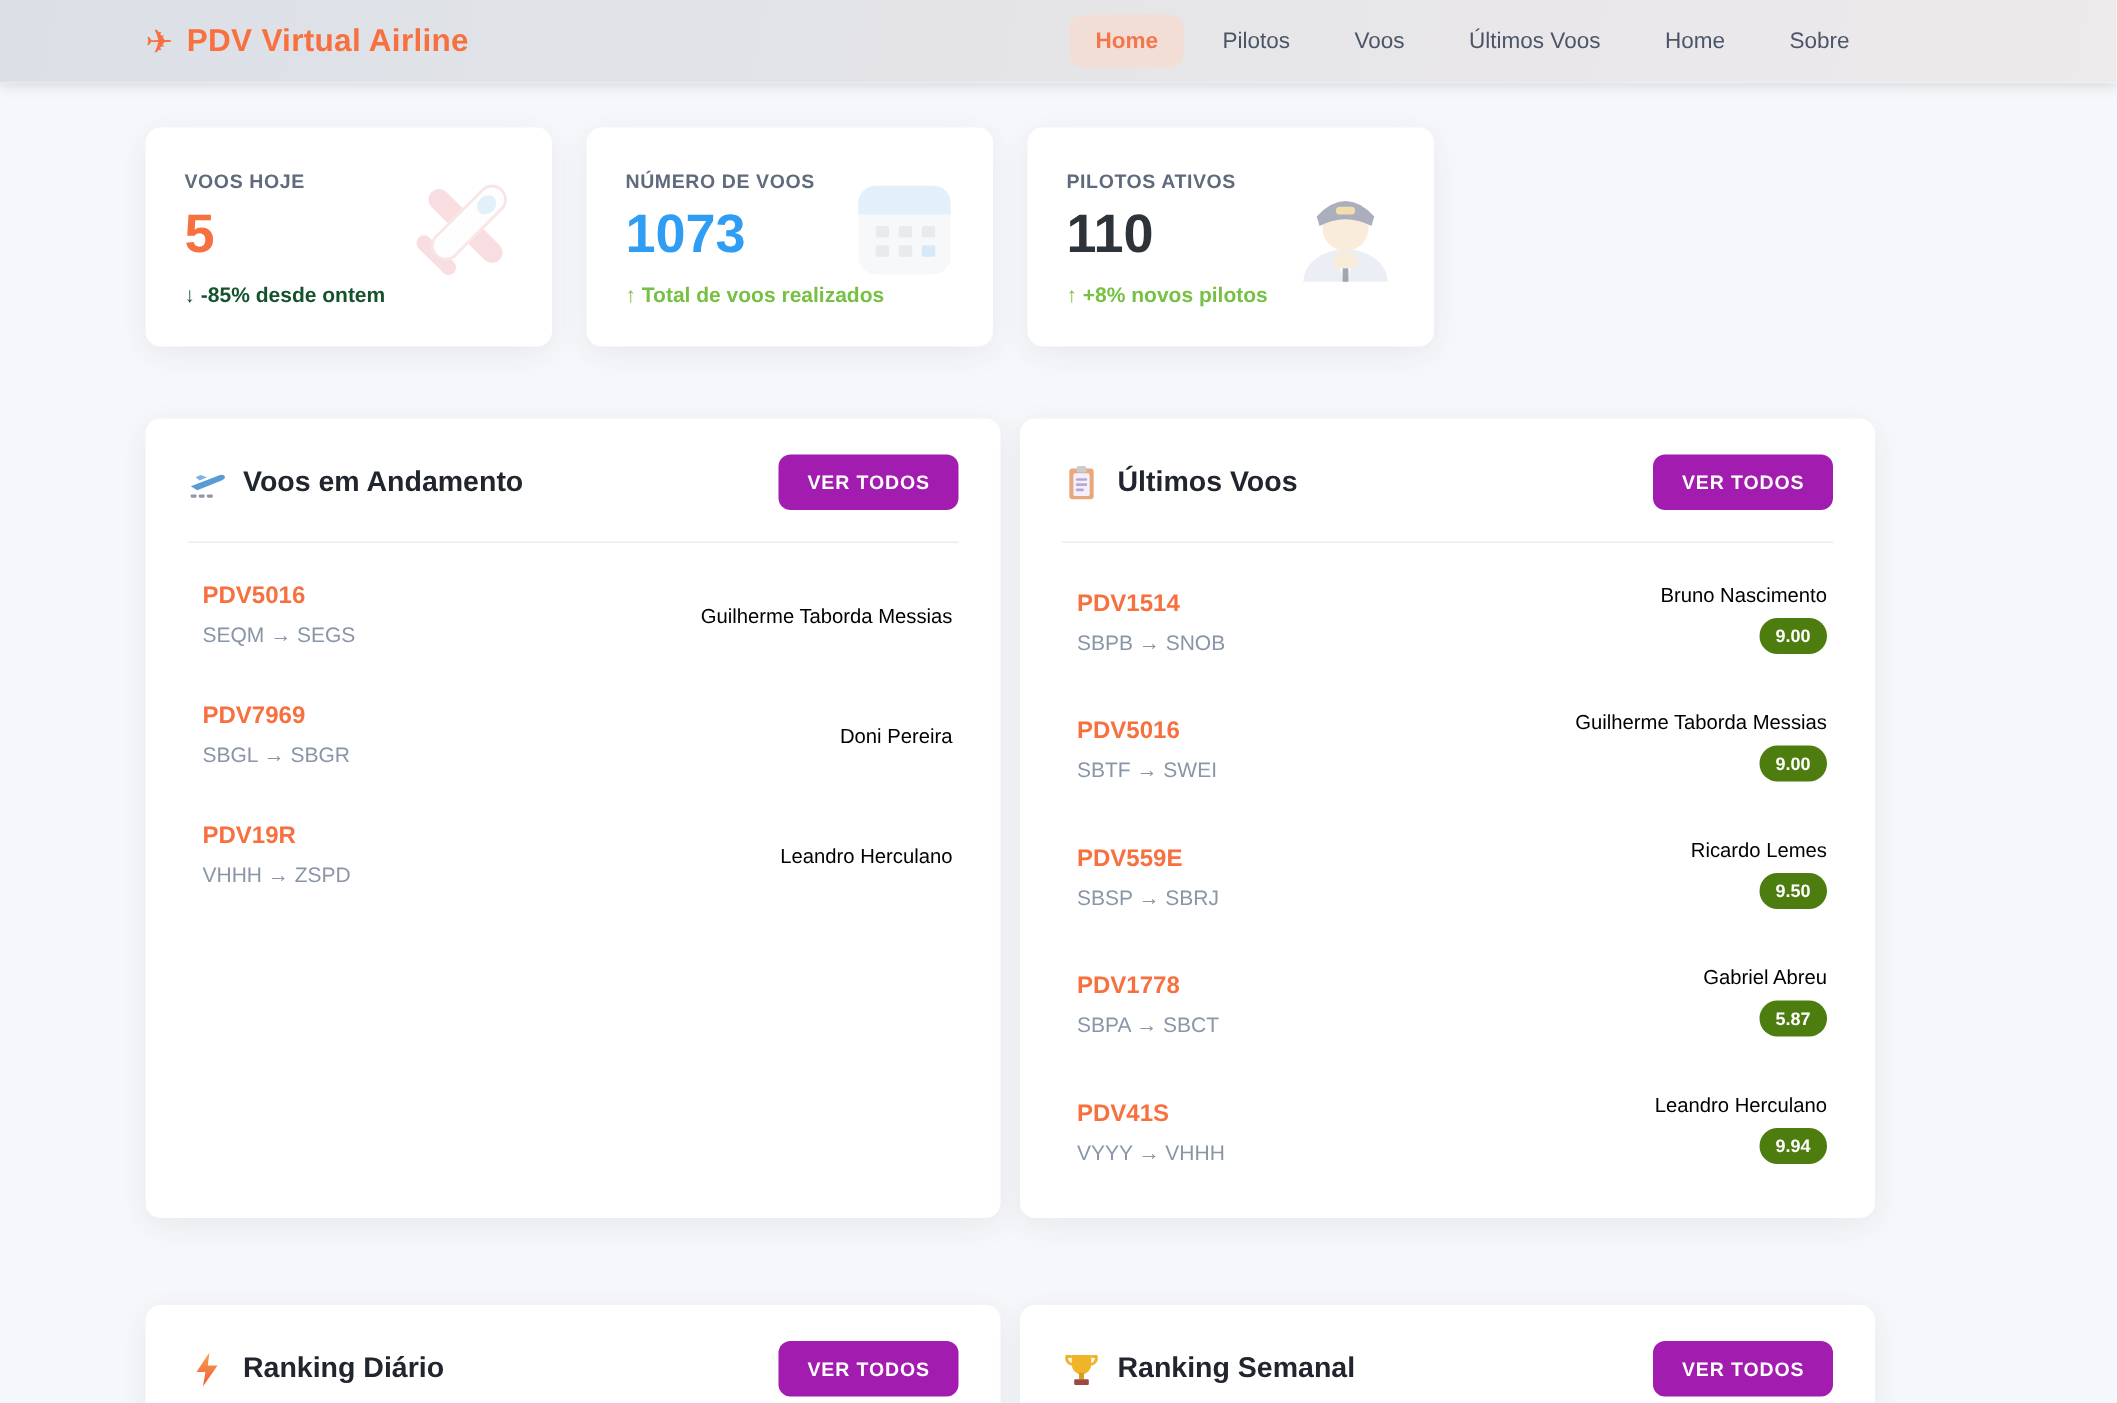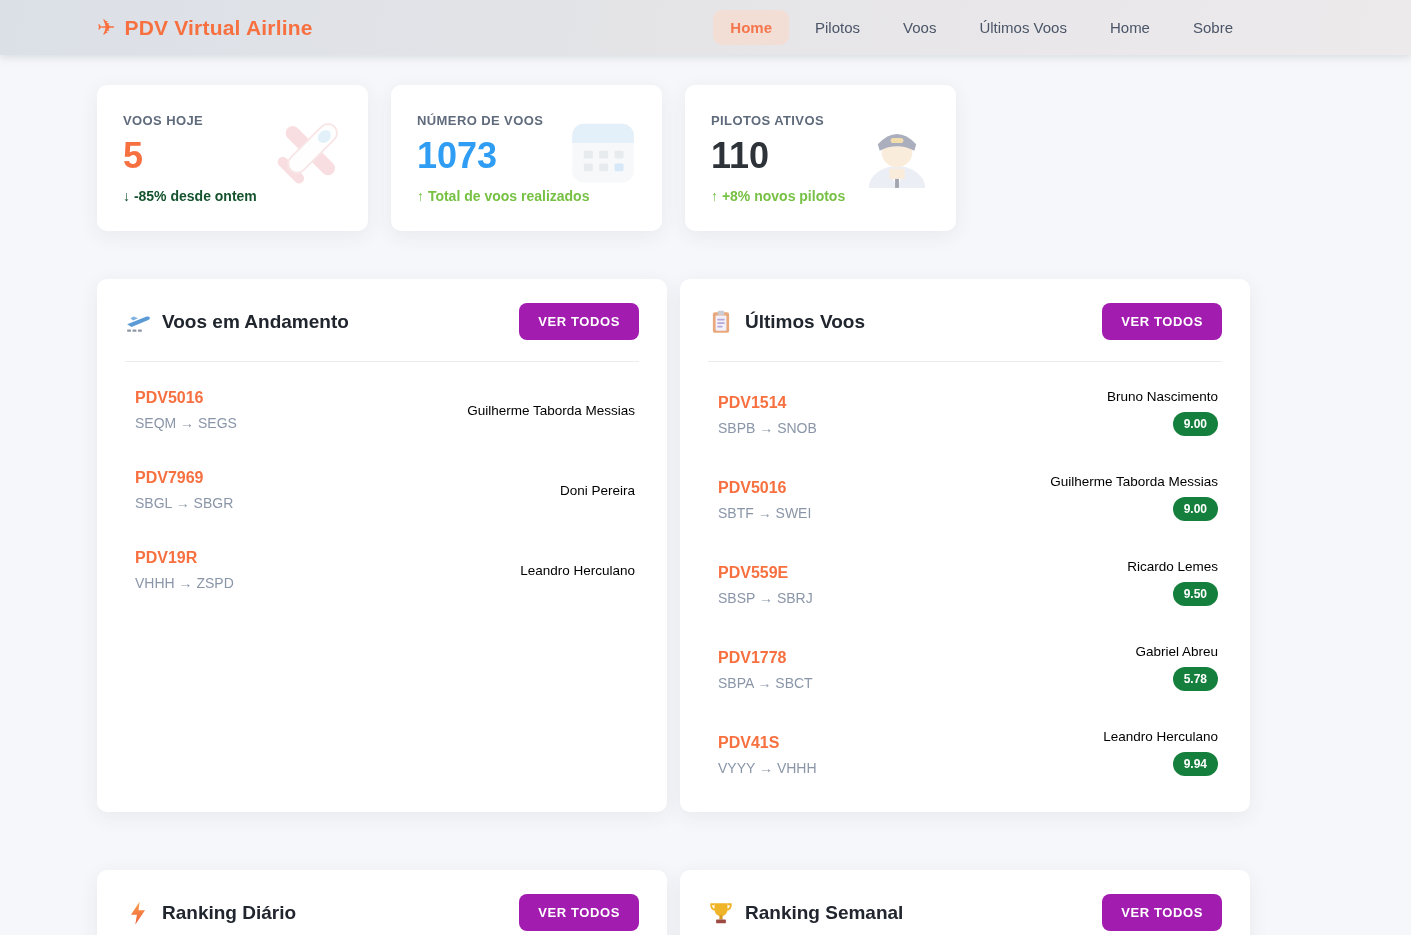--- a/index.html
+++ b/index.html
@@ -80,21 +80,21 @@
   .flight-item {
     display:flex; justify-content:space-between; padding:19px 4px 19px 10px;
   }
   .flight-item.centered { align-items:center; }
   .flight-item.topped { align-items:flex-end; }
   .flight-number { color:#f7703f; font-weight:700; font-size:16px; }
   .flight-route { color:#8a96a8; font-size:14px; margin-top:8px; }
   .pilot-name { color:#000000; font-size:13.5px; text-align:right; }
   .flight-right { display:flex; flex-direction:column; align-items:flex-end; gap:8px; }
   .score-badge {
-    background:#15803d; color:#fff; font-size:12px; font-weight:700;
+    background:#4d7c0f; color:#fff; font-size:12px; font-weight:700;
     padding:5px 11px; border-radius:12px;
   }
 </style>
 </head>
 <body>
 
 <header class="navbar">
   <div class="navbar-inner">
     <div class="brand">
       <span class="brand-plane">✈</span>
@@ -260,21 +260,21 @@
             <div class="score-badge">9.50</div>
           </div>
         </div>
         <div class="flight-item topped">
           <div>
             <div class="flight-number">PDV1778</div>
             <div class="flight-route">SBPA → SBCT</div>
           </div>
           <div class="flight-right">
             <div class="pilot-name">Gabriel Abreu</div>
-            <div class="score-badge">5.78</div>
+            <div class="score-badge">5.87</div>
           </div>
         </div>
         <div class="flight-item topped">
           <div>
             <div class="flight-number">PDV41S</div>
             <div class="flight-route">VYYY → VHHH</div>
           </div>
           <div class="flight-right">
             <div class="pilot-name">Leandro Herculano</div>
             <div class="score-badge">9.94</div>

